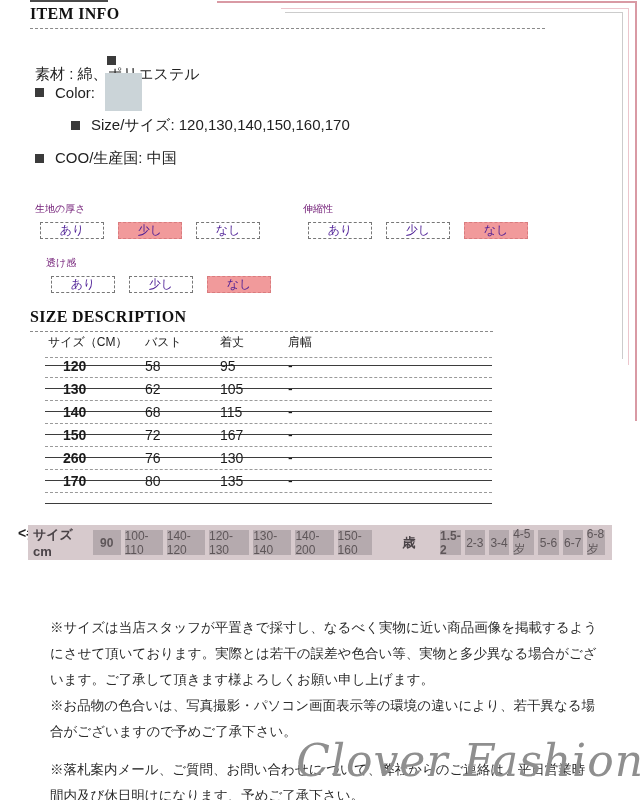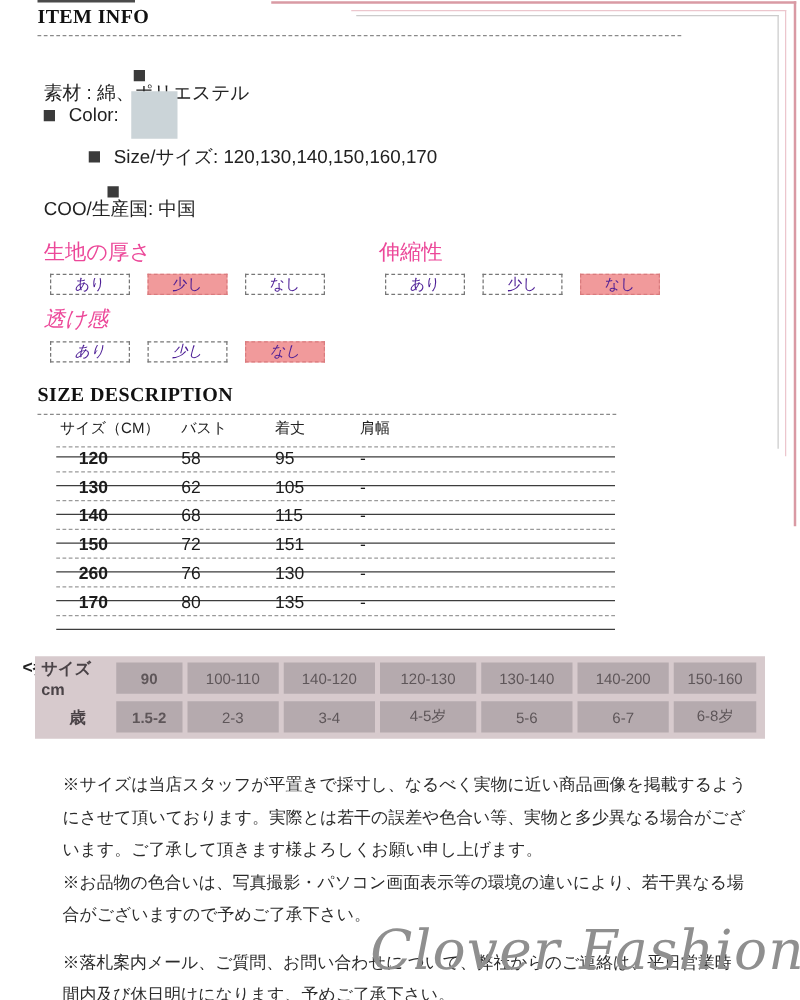--- a/index.html
+++ b/index.html
@@ -19,50 +19,50 @@
   .sec-title { position:absolute; left:30px; font-family:"Liberation Serif", serif;
     font-weight:bold; font-size:16px; color:#111; letter-spacing:0.3px; }
   #item-info-title { top:5px; }
   #size-desc-title { top:308px; }
   .dash-line { position:absolute; left:30px; border-top:1px dashed #8a8a8a; }
   #dash1 { top:28px; width:515px; }
   #dash2 { top:331px; width:463px; }
 
   .bullet-row { position:absolute; left:35px; display:flex; align-items:center;
     font-size:15px; color:#222; }
-  #b1 { top:56px;flex-direction:column; } #b2 { top:73px; height:38px; } #b3 { top:116px;padding-left:36px; } #b4 { top:149px;flex-direction:column; }
+  #b1 { top:56px;flex-direction:column; } #b2 { top:73px; height:38px; } #b3 { top:116px;padding-left:36px; } #b4 { top:149px; }
   .sq { width:9px; height:9px; background:#3b3b3b; margin-right:11px; flex:none; }
   .swatch { width:37px; height:38px; margin-left:10px; }
 
   .attr-group { position:absolute; }
   #attr-thickness { left:35px; top:190px; }
   #attr-stretch   { left:303px; top:190px; }
-  #attr-sheer     { left:35px; top:244px;font-style:italic; }
-  .attr-label { font-size:17px; color:#ec4899; margin-bottom:6px; }
+  #attr-sheer     { left:46px; top:244px; }
+  .attr-label { font-size:10px; color:#701a75; margin-bottom:6px;margin-top:12px; }
   .chips { display:flex; gap:14px; margin-left:5px; }
   .chip { width:64px; height:17px; border:1px dashed #777; box-sizing:border-box;
     font-size:12px; color:#4c1d95; display:flex; align-items:center; justify-content:center; background:#fff; }
   .chip.sel { background:var(--accent-pink); border-color:#d97b7e; }
 
   #size-table { position:absolute; left:45px; top:335px; width:447px; }
   .st-row { position:relative; height:23px; }
   .st-row::after { content:""; position:absolute; left:0; right:0; top:22px; border-top:1px dashed #9a9a9a; }
   .st-inner { display:flex; align-items:flex-end; height:19px; border-bottom:1px solid #3d3d3d;
     font-size:14px; color:#1c1c1c; padding-bottom:14px; }
   .st-head { height:20px; }
   .st-head .st-inner { height:16px; font-size:12px; color:#222; }
   .c1 { width:92px; padding-left:18px; font-weight:bold; box-sizing:border-box; }
   .c2 { width:75px; padding-left:8px; box-sizing:border-box; }
   .c3 { width:68px; padding-left:8px; box-sizing:border-box; }
   .c4 { flex:1; padding-left:8px; box-sizing:border-box; }
   .st-head .c1 { padding-left:3px; font-weight:normal; }
 
   #ref-title { position:absolute; left:18px; top:504px; font-size:14px; font-weight:bold; color:#222;margin-top:21px; }
   #ref-table { position:absolute; left:28px; top:525px; width:584px; box-sizing:border-box;
-    background:var(--ref-bg); padding:5px; display:flex; flex-direction:column; gap:6px; }
+    background:var(--ref-bg); padding:5px; display:flex; flex-direction:row; gap:6px; }
   .ref-row { display:flex; align-items:stretch; height:25px; }
   .ref-label { width:58px; flex:none; display:flex; align-items:center; justify-content:center;
     font-size:13px; font-weight:bold; color:#4a4347; }
   .ref-cell { flex:1; display:flex; align-items:center; justify-content:center;
     font-size:12px; color:#5e5659; background:var(--ref-cell); margin:0 2px; }
   .f07 { flex:0.72;font-weight:bold; } .f09 { flex:0.9; } .f105 { flex:1.05; }
 
   .note { position:absolute; left:50px; width:548px; font-size:13.5px; color:#2b2b2b; line-height:26px; }
   #note1 { top:601px; } #note2 { top:679px; } #note3 { top:743px; }
 
@@ -156,21 +156,21 @@
       <div class="c1">140</div>
       <div class="c2">68</div>
       <div class="c3">115</div>
       <div class="c4">-</div>
     </div>
   </div>
   <div class="st-row">
     <div class="st-inner">
       <div class="c1">150</div>
       <div class="c2">72</div>
-      <div class="c3">151</div>
+      <div class="c3">167</div>
       <div class="c4">-</div>
     </div>
   </div>
   <div class="st-row">
     <div class="st-inner">
       <div class="c1">260</div>
       <div class="c2">76</div>
       <div class="c3">130</div>
       <div class="c4">-</div>
     </div>

